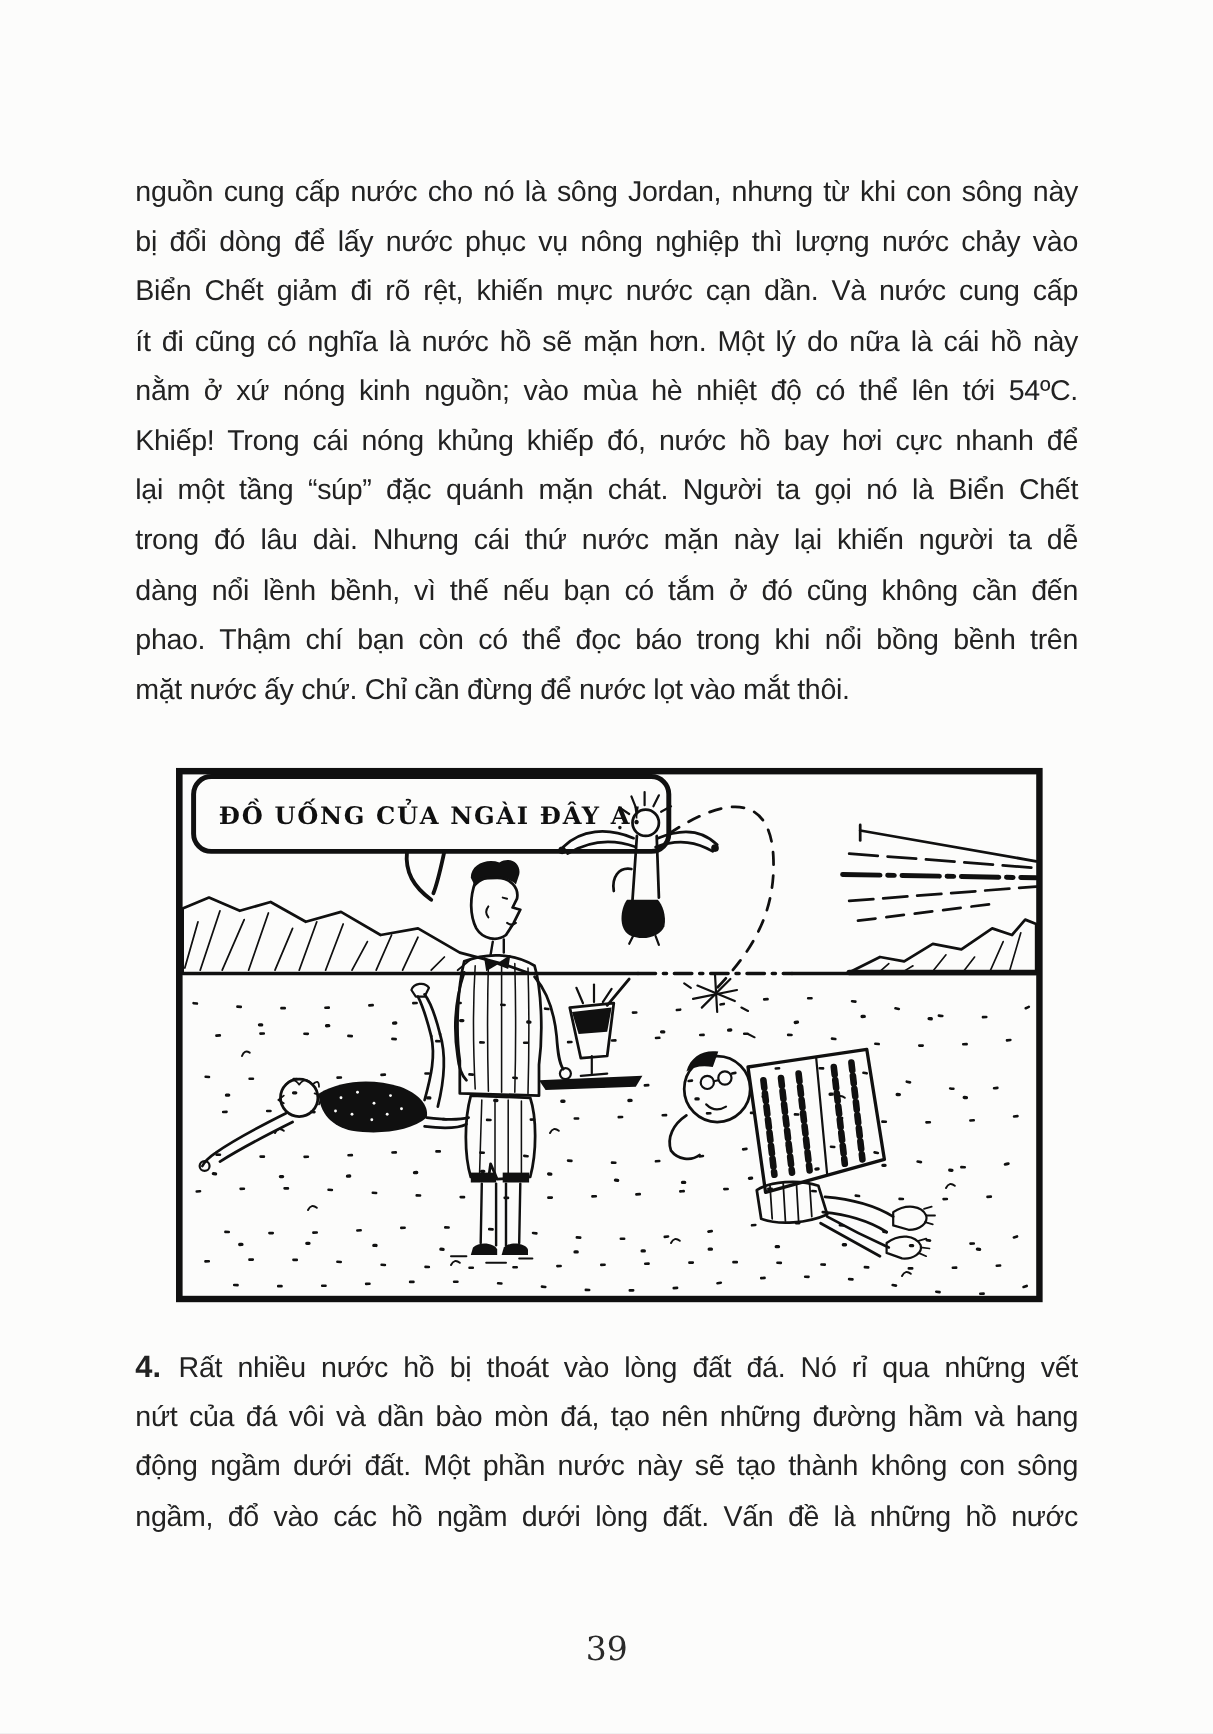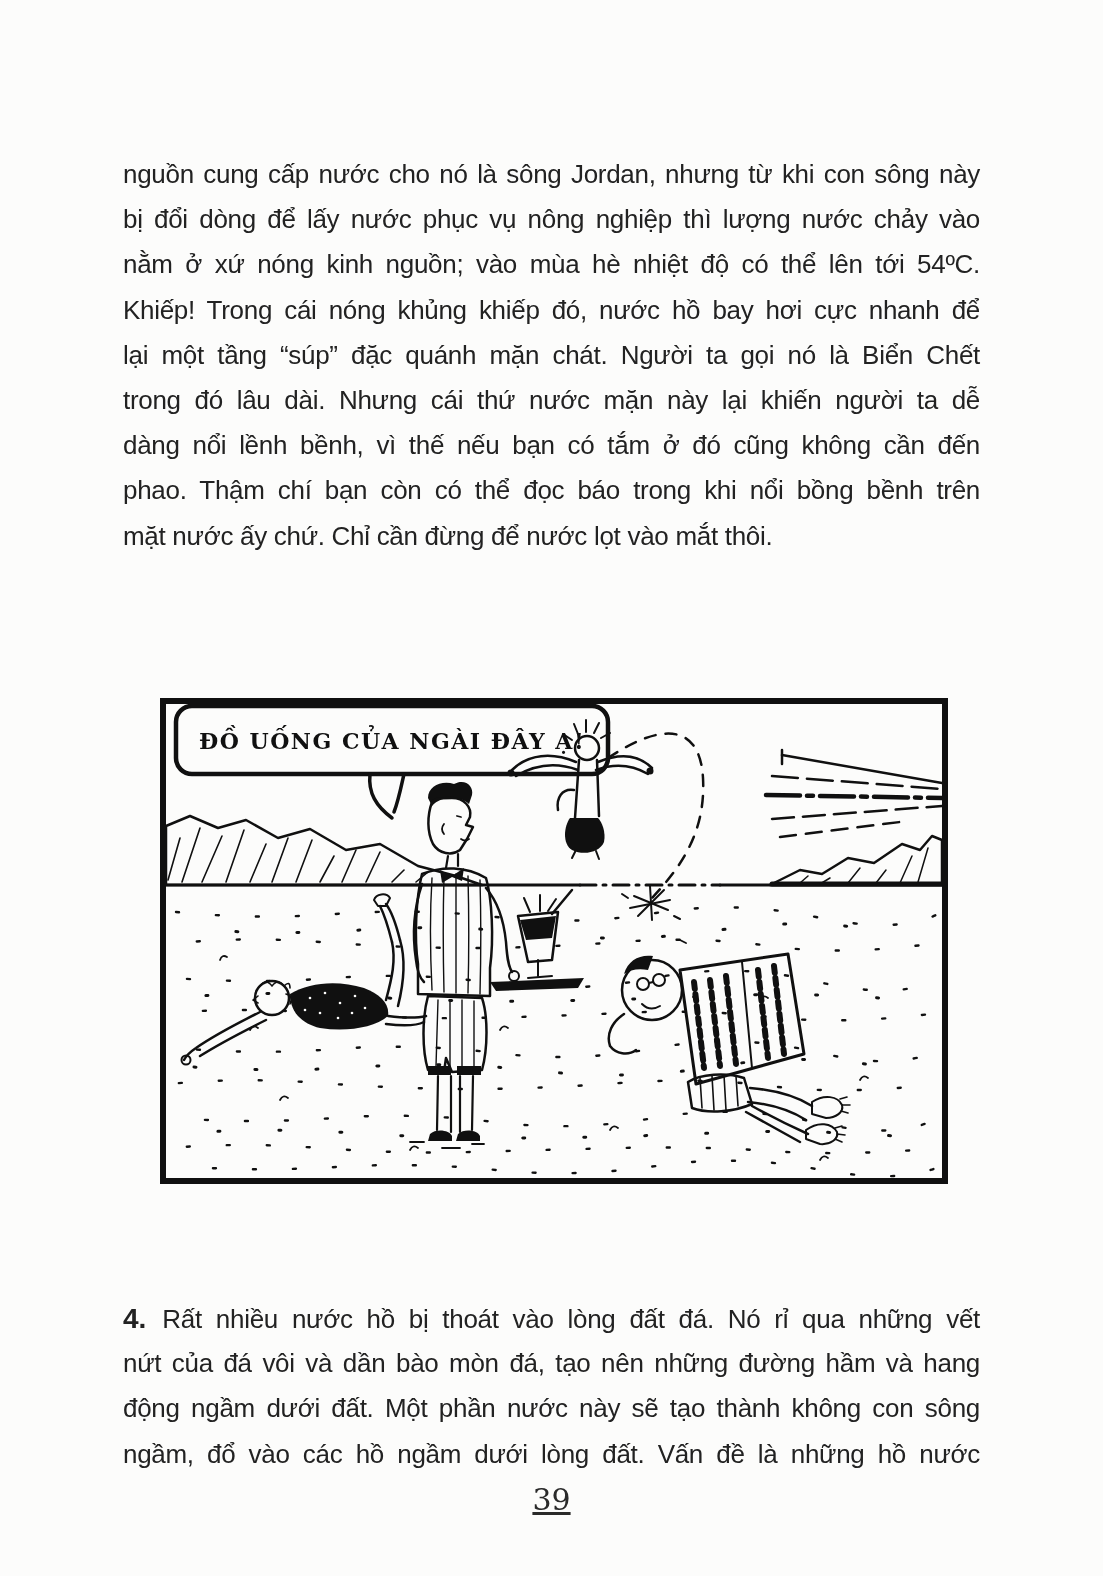--- a/index.html
+++ b/index.html
@@ -7,47 +7,49 @@
     position:relative; width:1103px; height:1576px; margin:0 auto;
     background:#fcfcfb; overflow:hidden;
     font-family:"Liberation Sans", sans-serif; color:#1f1f1f;
   }
   .bodytext{
     position:absolute; left:123px; width:857px;
     font-size:26px; letter-spacing:-0.3px; line-height:45.2px;
     color:#222;
   }
   .p1{ top:122px;margin-top:30px; }
-  .p4{ top:1296px; }
+  .p4{ top:1220px; }
   .tline{
     text-align:justify; text-align-last:justify;
     height:45.2px; white-space:nowrap;
   }
   .tline.lastline{ text-align-last:left; }
   .pnum{ font-weight:bold; font-size:28px; margin-right:16px; letter-spacing:0; }
   .pagenumber{
     position:absolute; top:1482px; left:0; width:100%;
     text-align:center; font-family:"DejaVu Serif", serif;
-    font-size:30px; color:#2a2a2a;text-decoration:underline;
+    font-size:30px; color:#2a2a2a;
   }
   .cartoon{ position:absolute; left:160px; top:698px; }
   .bubble-text{
     font-family:"DejaVu Serif", serif; font-size:22px; font-weight:bold;
     letter-spacing:1.5px; fill:#101010;
   }
   svg .ln{ stroke:#101010; fill:none; stroke-linecap:round; stroke-linejoin:round; }
 </style>
 </head>
 <body>
 
 <div class="page">
 
   <div class="bodytext p1">
     <div class="tline">nguồn cung cấp nước cho nó là sông Jordan, nhưng từ khi con sông này</div>
     <div class="tline">bị đổi dòng để lấy nước phục vụ nông nghiệp thì lượng nước chảy vào</div>
+    <div class="tline">Biển Chết giảm đi rõ rệt, khiến mực nước cạn dần. Và nước cung cấp</div>
+    <div class="tline">ít đi cũng có nghĩa là nước hồ sẽ mặn hơn. Một lý do nữa là cái hồ này</div>
     <div class="tline">nằm ở xứ nóng kinh nguồn; vào mùa hè nhiệt độ có thể lên tới 54ºC.</div>
     <div class="tline">Khiếp! Trong cái nóng khủng khiếp đó, nước hồ bay hơi cực nhanh để</div>
     <div class="tline">lại một tầng “súp” đặc quánh mặn chát. Người ta gọi nó là Biển Chết</div>
     <div class="tline">trong đó lâu dài. Nhưng cái thứ nước mặn này lại khiến người ta dễ</div>
     <div class="tline">dàng nổi lềnh bềnh, vì thế nếu bạn có tắm ở đó cũng không cần đến</div>
     <div class="tline">phao. Thậm chí bạn còn có thể đọc báo trong khi nổi bồng bềnh trên</div>
     <div class="tline lastline">mặt nước ấy chứ. Chỉ cần đừng để nước lọt vào mắt thôi.</div>
   </div>
 
   <svg class="cartoon" width="788" height="486" viewBox="0 0 788 486">

